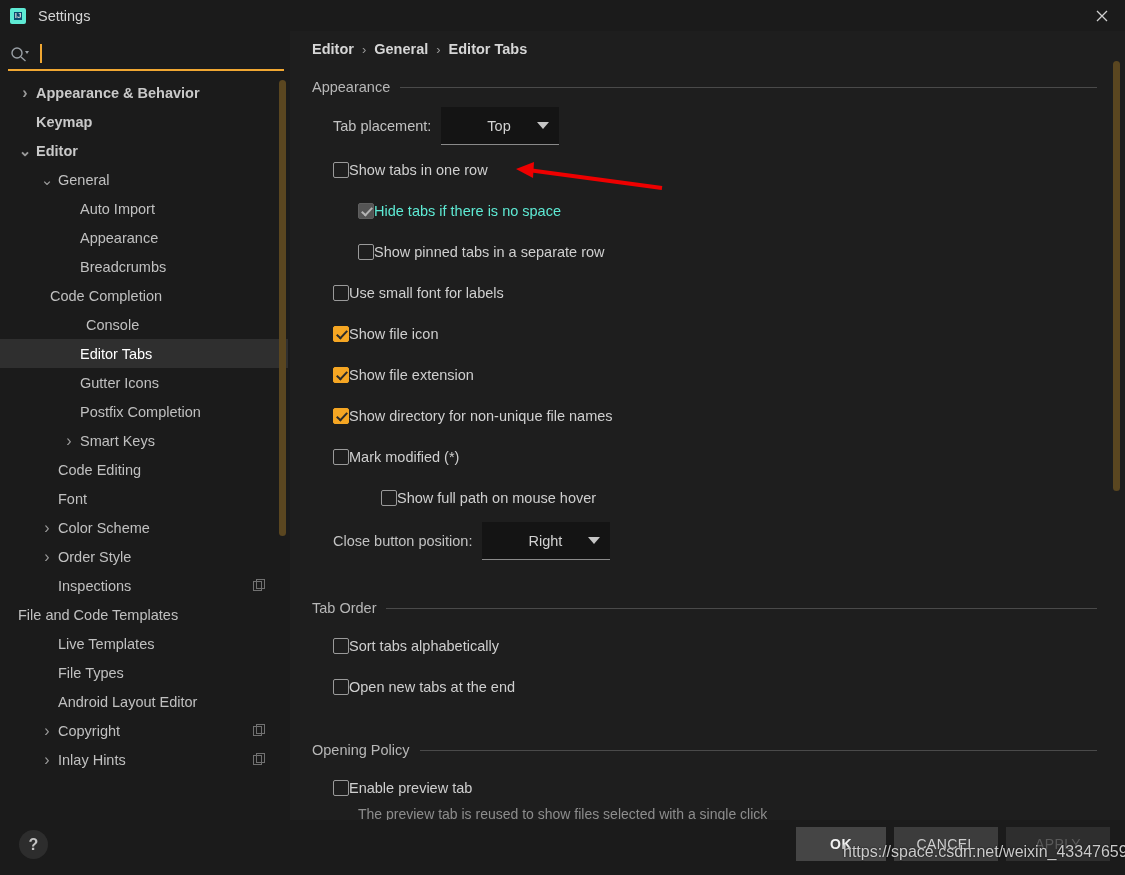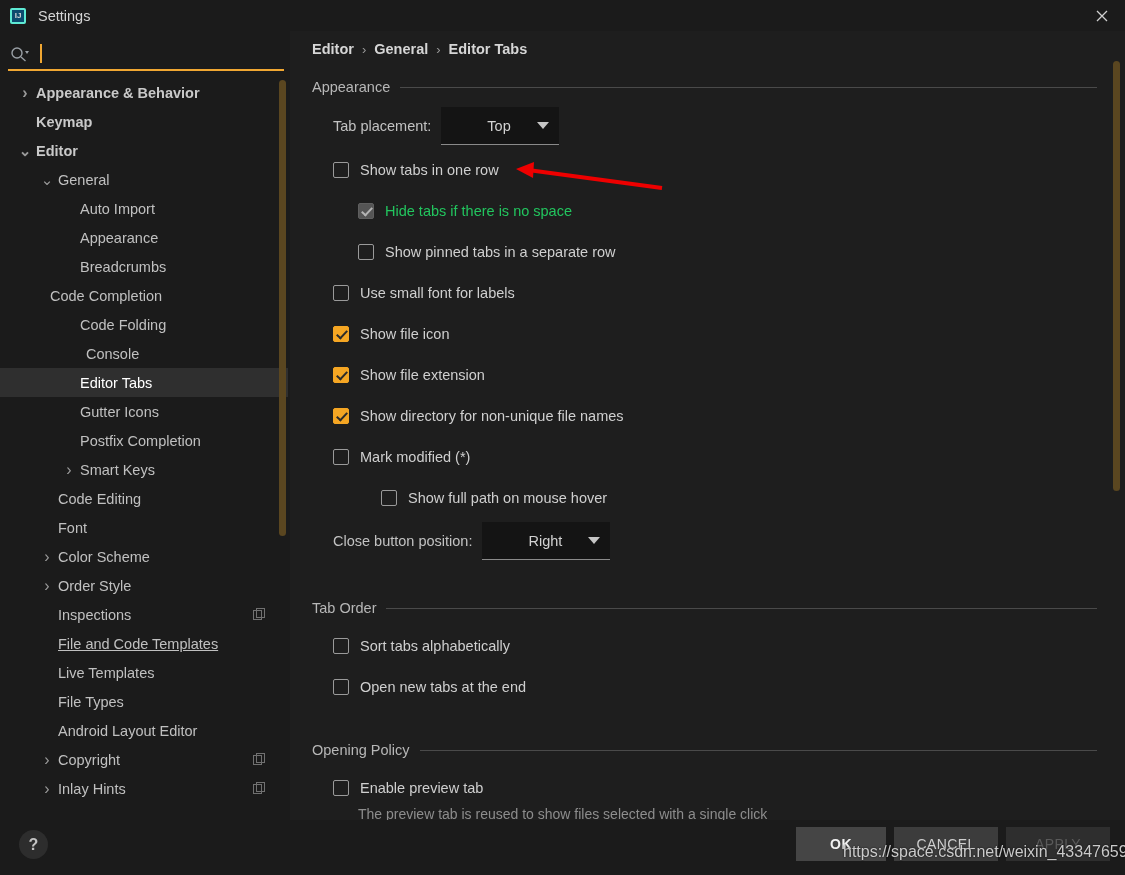--- a/index.html
+++ b/index.html
@@ -18,21 +18,21 @@
 
   
   .titlebar {
     position: absolute; top: 0; left: 0;
     width: 1125px; height: 31px;
     background: #1b1b1b;
     display: flex; align-items: center;
   }
   .app-icon {
     width: 16px; height: 16px; margin-left: 10px;
-    border: 2px solid #5eead4;
+    border: 4px solid #5eead4;
     border-radius: 2px;
     background: #0c4a6e;
     display: flex; align-items: center; justify-content: center;
     font-size: 8px; font-weight: bold; color: #d8d8d8;
     line-height: 1;
   }
   .title-text {
     margin-left: 12px;
     font-size: 14.5px;
     color: #d4d4d4;
@@ -186,25 +186,24 @@
   }
   .cb.disabled-checked::after {
     content: "";
     position: absolute; left: 5px; top: 1px;
     width: 4px; height: 9px;
     border: solid #b4b4b4;
     border-width: 0 2px 2px 0;
     transform: rotate(43deg);
   }
   .check-label {
-    margin-left: 11px;
     font-size: 14.5px; color: #cfcfcf;
     white-space: nowrap;
   }
-  .check-row.disabled .check-label { color: #22c55e; }
+  .check-row.disabled .check-label { color: #5eead4; }
 
   .hint-text {
     position: absolute; left: 358px; top: 806px;
     font-size: 14px; color: #8d8d8d;
     white-space: nowrap;
   }
 
   .content-scroll {
     position: absolute; right: 5px; top: 30px;
     width: 7px; height: 430px;
@@ -303,24 +302,20 @@
           <span class="tree-label">Appearance</span>
         </div>
         <div class="tree-item" style="padding-left: 62px;">
           <span class="arrow spacer" style="font-size: 16px;">›</span>
           <span class="tree-label">Breadcrumbs</span>
         </div>
         <div class="tree-item" style="padding-left: 32px;">
           <span class="arrow spacer" style="font-size: 16px;">›</span>
           <span class="tree-label">Code Completion</span>
         </div>
-        <div class="tree-item" style="padding-left: 62px;">
-          <span class="arrow spacer" style="font-size: 16px;">›</span>
-          <span class="tree-label">Code Folding</span>
-        </div>
         <div class="tree-item" style="padding-left: 68px;">
           <span class="arrow spacer" style="font-size: 16px;">›</span>
           <span class="tree-label">Console</span>
         </div>
         <div class="tree-item selected" style="padding-left: 62px;">
           <span class="arrow spacer" style="font-size: 16px;">›</span>
           <span class="tree-label">Editor Tabs</span>
         </div>
         <div class="tree-item" style="padding-left: 62px;">
           <span class="arrow spacer" style="font-size: 16px;">›</span>
@@ -351,21 +346,21 @@
           <span class="tree-label">Order Style</span>
         </div>
         <div class="tree-item" style="padding-left: 40px;">
           <span class="arrow spacer" style="font-size: 16px;">›</span>
           <span class="tree-label">Inspections</span>
           <span class="copy-icon"><svg width="13" height="13" viewBox="0 0 13 13">
               <rect x="0.5" y="2.5" width="8" height="9" stroke="#8e8e8e" fill="none" stroke-width="1"></rect>
               <rect x="3.5" y="0.5" width="8" height="9" stroke="#8e8e8e" fill="none" stroke-width="1"></rect>
             </svg></span>
         </div>
-        <div class="tree-item" style="padding-left: 40px; text-decoration: underline;">
+        <div class="tree-item" style="">
           <span class="arrow spacer" style="font-size: 16px;">›</span>
           <span class="tree-label">File and Code Templates</span>
         </div>
         <div class="tree-item" style="padding-left: 40px;">
           <span class="arrow spacer" style="font-size: 16px;">›</span>
           <span class="tree-label">Live Templates</span>
         </div>
         <div class="tree-item" style="padding-left: 40px;">
           <span class="arrow spacer" style="font-size: 16px;">›</span>
           <span class="tree-label">File Types</span>

